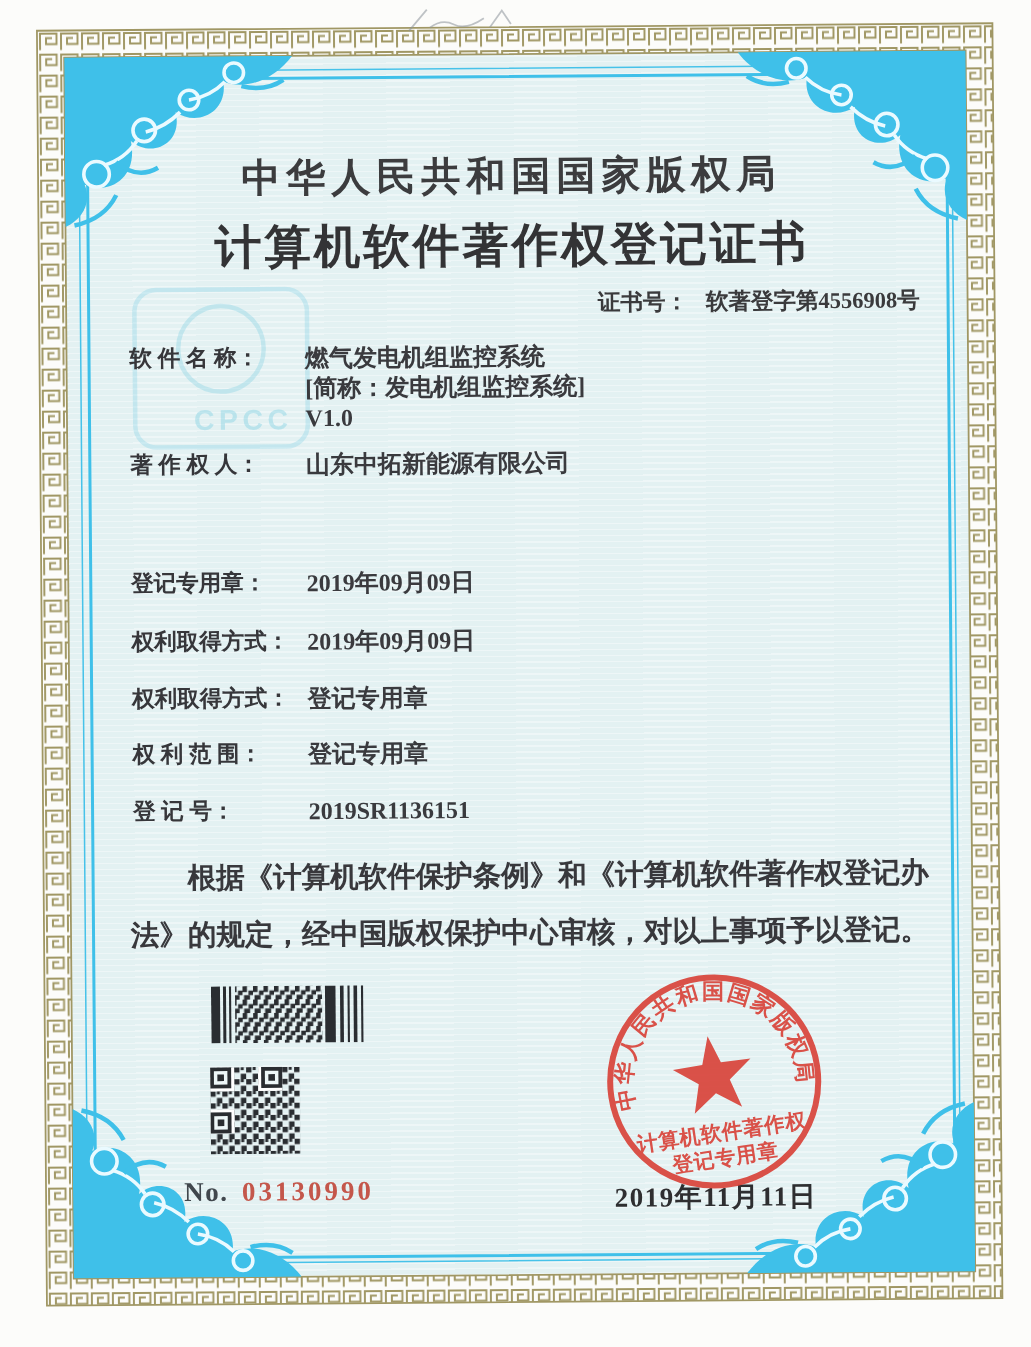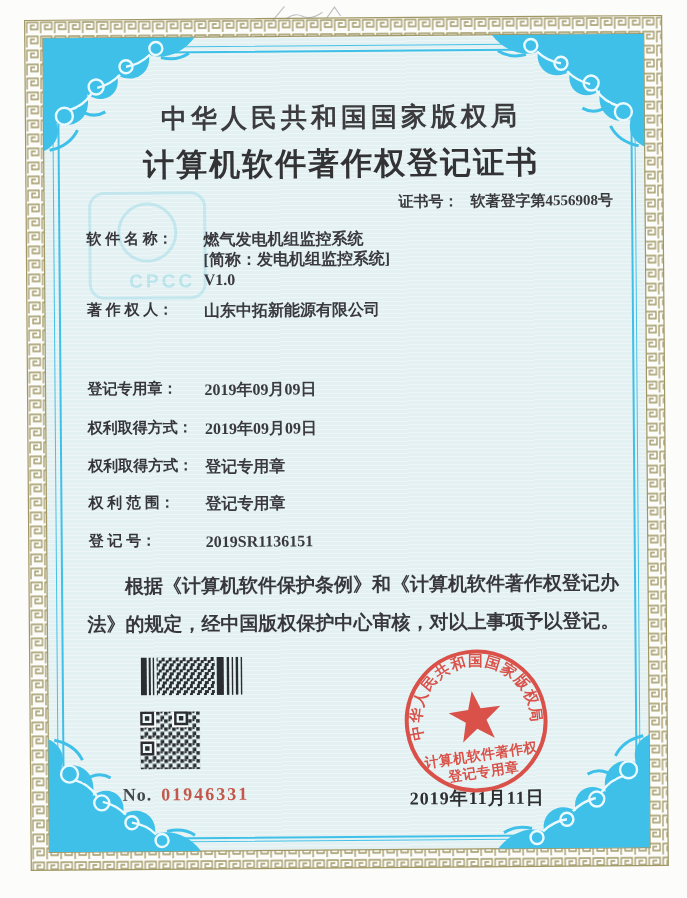--- a/index.html
+++ b/index.html
@@ -264,21 +264,21 @@
       </g>
       <g>
         <rect x="0" y="28" width="16" height="16" fill="#fff"></rect>
         <rect x="0" y="30" width="14" height="14" fill="#2a2d31"></rect>
         <rect x="2.5" y="32.5" width="9" height="9" fill="#eef7f8"></rect>
         <rect x="4.8" y="34.8" width="4.4" height="4.4" fill="#2a2d31"></rect>
       </g>
     </svg>
 
     <div class="serial">
-      <span>No.</span><span class="num">01946331</span>
+      <span>No.</span><span class="num">03130990</span>
     </div>
 
     <svg class="seal" viewBox="0 0 160 160">
       <g transform="rotate(-8 80 80)">
         <circle cx="80" cy="80" r="73" fill="none" stroke="#d9453c" stroke-width="4.2"></circle>
         <defs>
           <path id="sealArc" d="M 29.8,109 A 58 58 0 1 1 130.2,109" fill="none"></path>
         </defs>
         <text font-size="15.5" font-weight="bold" fill="#d9453c" letter-spacing="1.5" font-family="'Liberation Serif','DejaVu Serif',serif">
           <textPath href="#sealArc" startOffset="50%" text-anchor="middle">中华人民共和国国家版权局</textPath>

